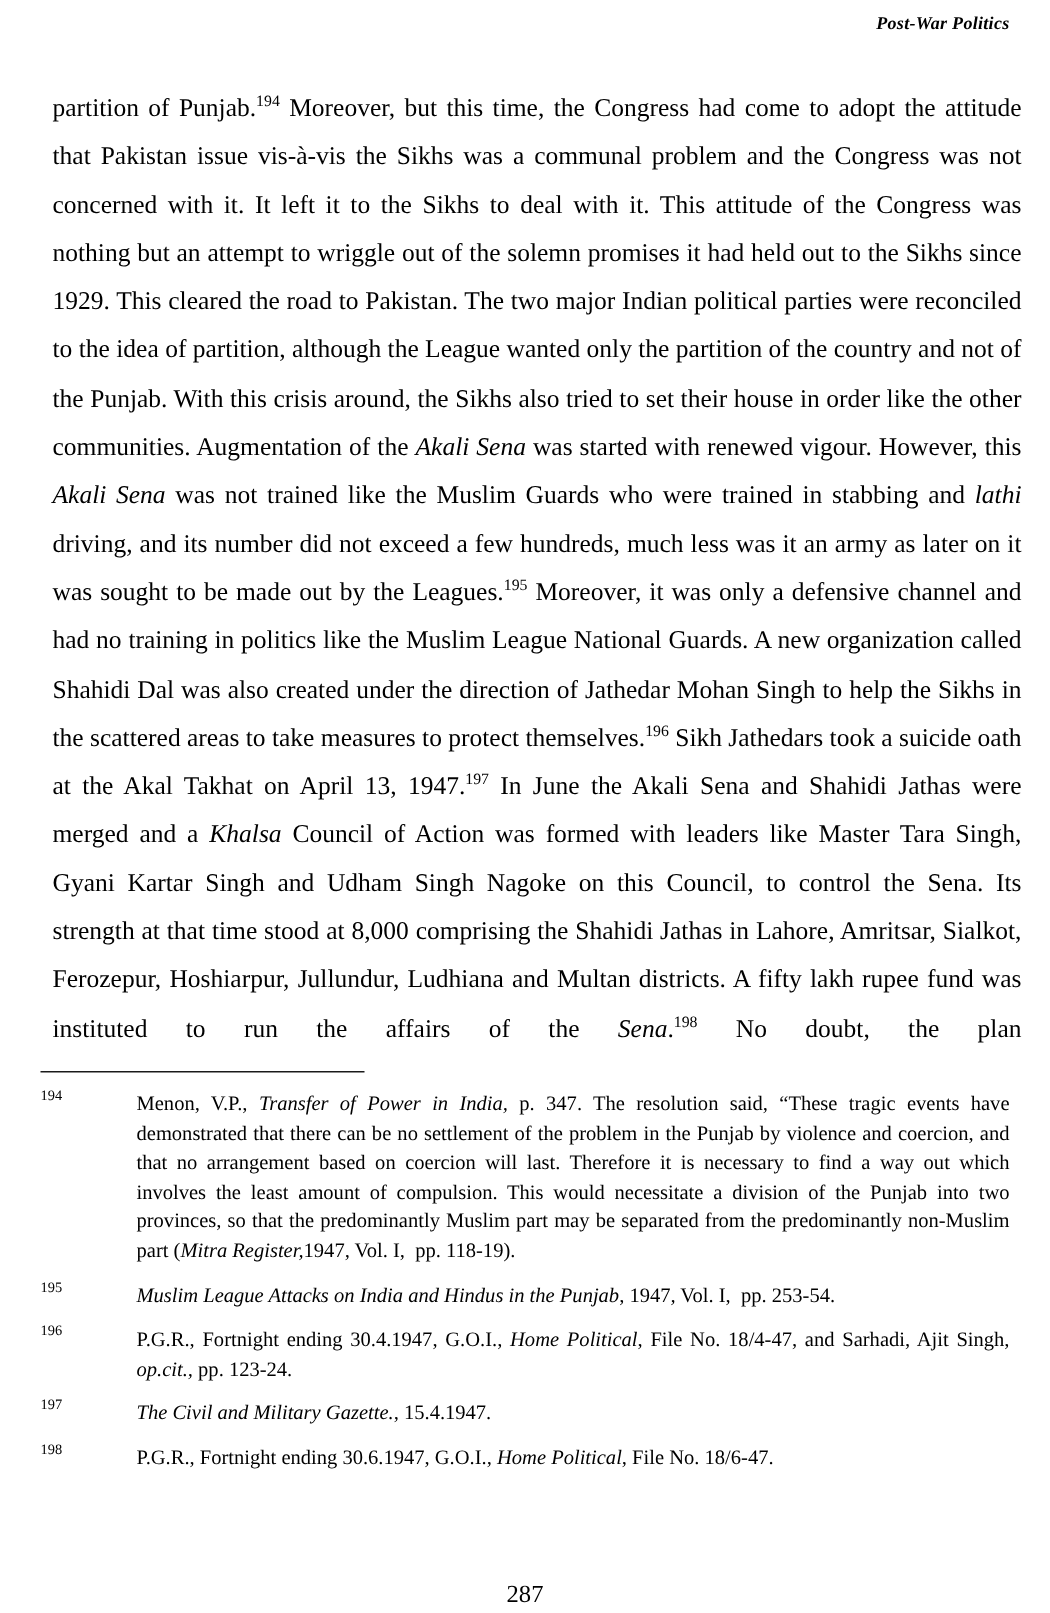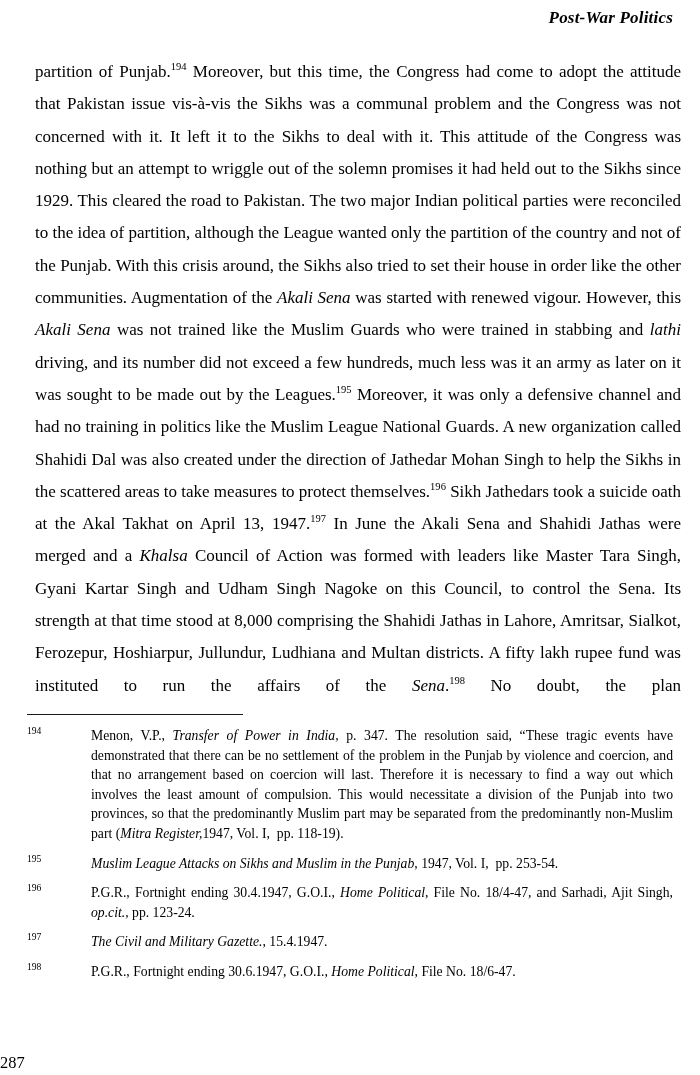--- a/index.html
+++ b/index.html
@@ -24,21 +24,21 @@
 
   
   .running-head {
     position: absolute;
     top: 8px;
     left: 27px;
     right: 27px;
     text-align: right;
     font-style: italic;
     font-weight: bold;
-    font-size: 17px;
+    font-size: 12px;
     letter-spacing: 0.2px;
     line-height: 1.2;
   }
 
   
   .body-block {
     position: absolute;
     top: 56px;
     left: 35px;
     width: 646px;
@@ -104,21 +104,21 @@
   }
 
   .fn-body { display: block; margin-left: 13px; }
 
   
   .folio {
     position: absolute;
     left: 0;
     right: 0;
     top: 1053px;
-    text-align: left;
+    text-align: center;
     font-size: 16.4px;
     line-height: 20px;
   }
 </style>
 </head>
 <body>
 
 <div class="page">
 
   <div class="running-head">Post-War Politics</div>
@@ -131,21 +131,21 @@
 
   <div class="footnotes">
 
     <div class="fn">
       <span class="fn-num">194</span>
       <span class="fn-body">Menon, V.P., <i>Transfer of Power in India,</i> p. 347. The resolution said, “These tragic events have demonstrated that there can be no settlement of the problem in the Punjab by violence and coercion, and that no arrangement based on coercion will last. Therefore it is necessary to find a way out which involves the least amount of compulsion. This would necessitate a division of the Punjab into two provinces, so that the predominantly Muslim part may be separated from the predominantly non-Muslim part (<i>Mitra Register,</i>1947, Vol.&nbsp;I,&nbsp; pp. 118-19).</span>
     </div>
 
     <div class="fn">
       <span class="fn-num">195</span>
-      <span class="fn-body"><i>Muslim League Attacks on Sikhs and Muslim in the Punjab</i>, 1947<i>,</i> Vol.&nbsp;I,&nbsp; pp. 253-54.</span>
+      <span class="fn-body"><i>Muslim League Attacks on India and Hindus in the Punjab</i>, 1947<i>,</i> Vol.&nbsp;I,&nbsp; pp. 253-54.</span>
     </div>
 
     <div class="fn">
       <span class="fn-num">196</span>
       <span class="fn-body">P.G.R., Fortnight ending 30.4.1947, G.O.I., <i>Home Political</i>, File No. 18/4-47, and Sarhadi, Ajit Singh, <i>op.cit.,</i> pp. 123-24.</span>
     </div>
 
     <div class="fn">
       <span class="fn-num">197</span>
       <span class="fn-body"><i>The Civil and Military Gazette.</i>, 15.4.1947.</span>

